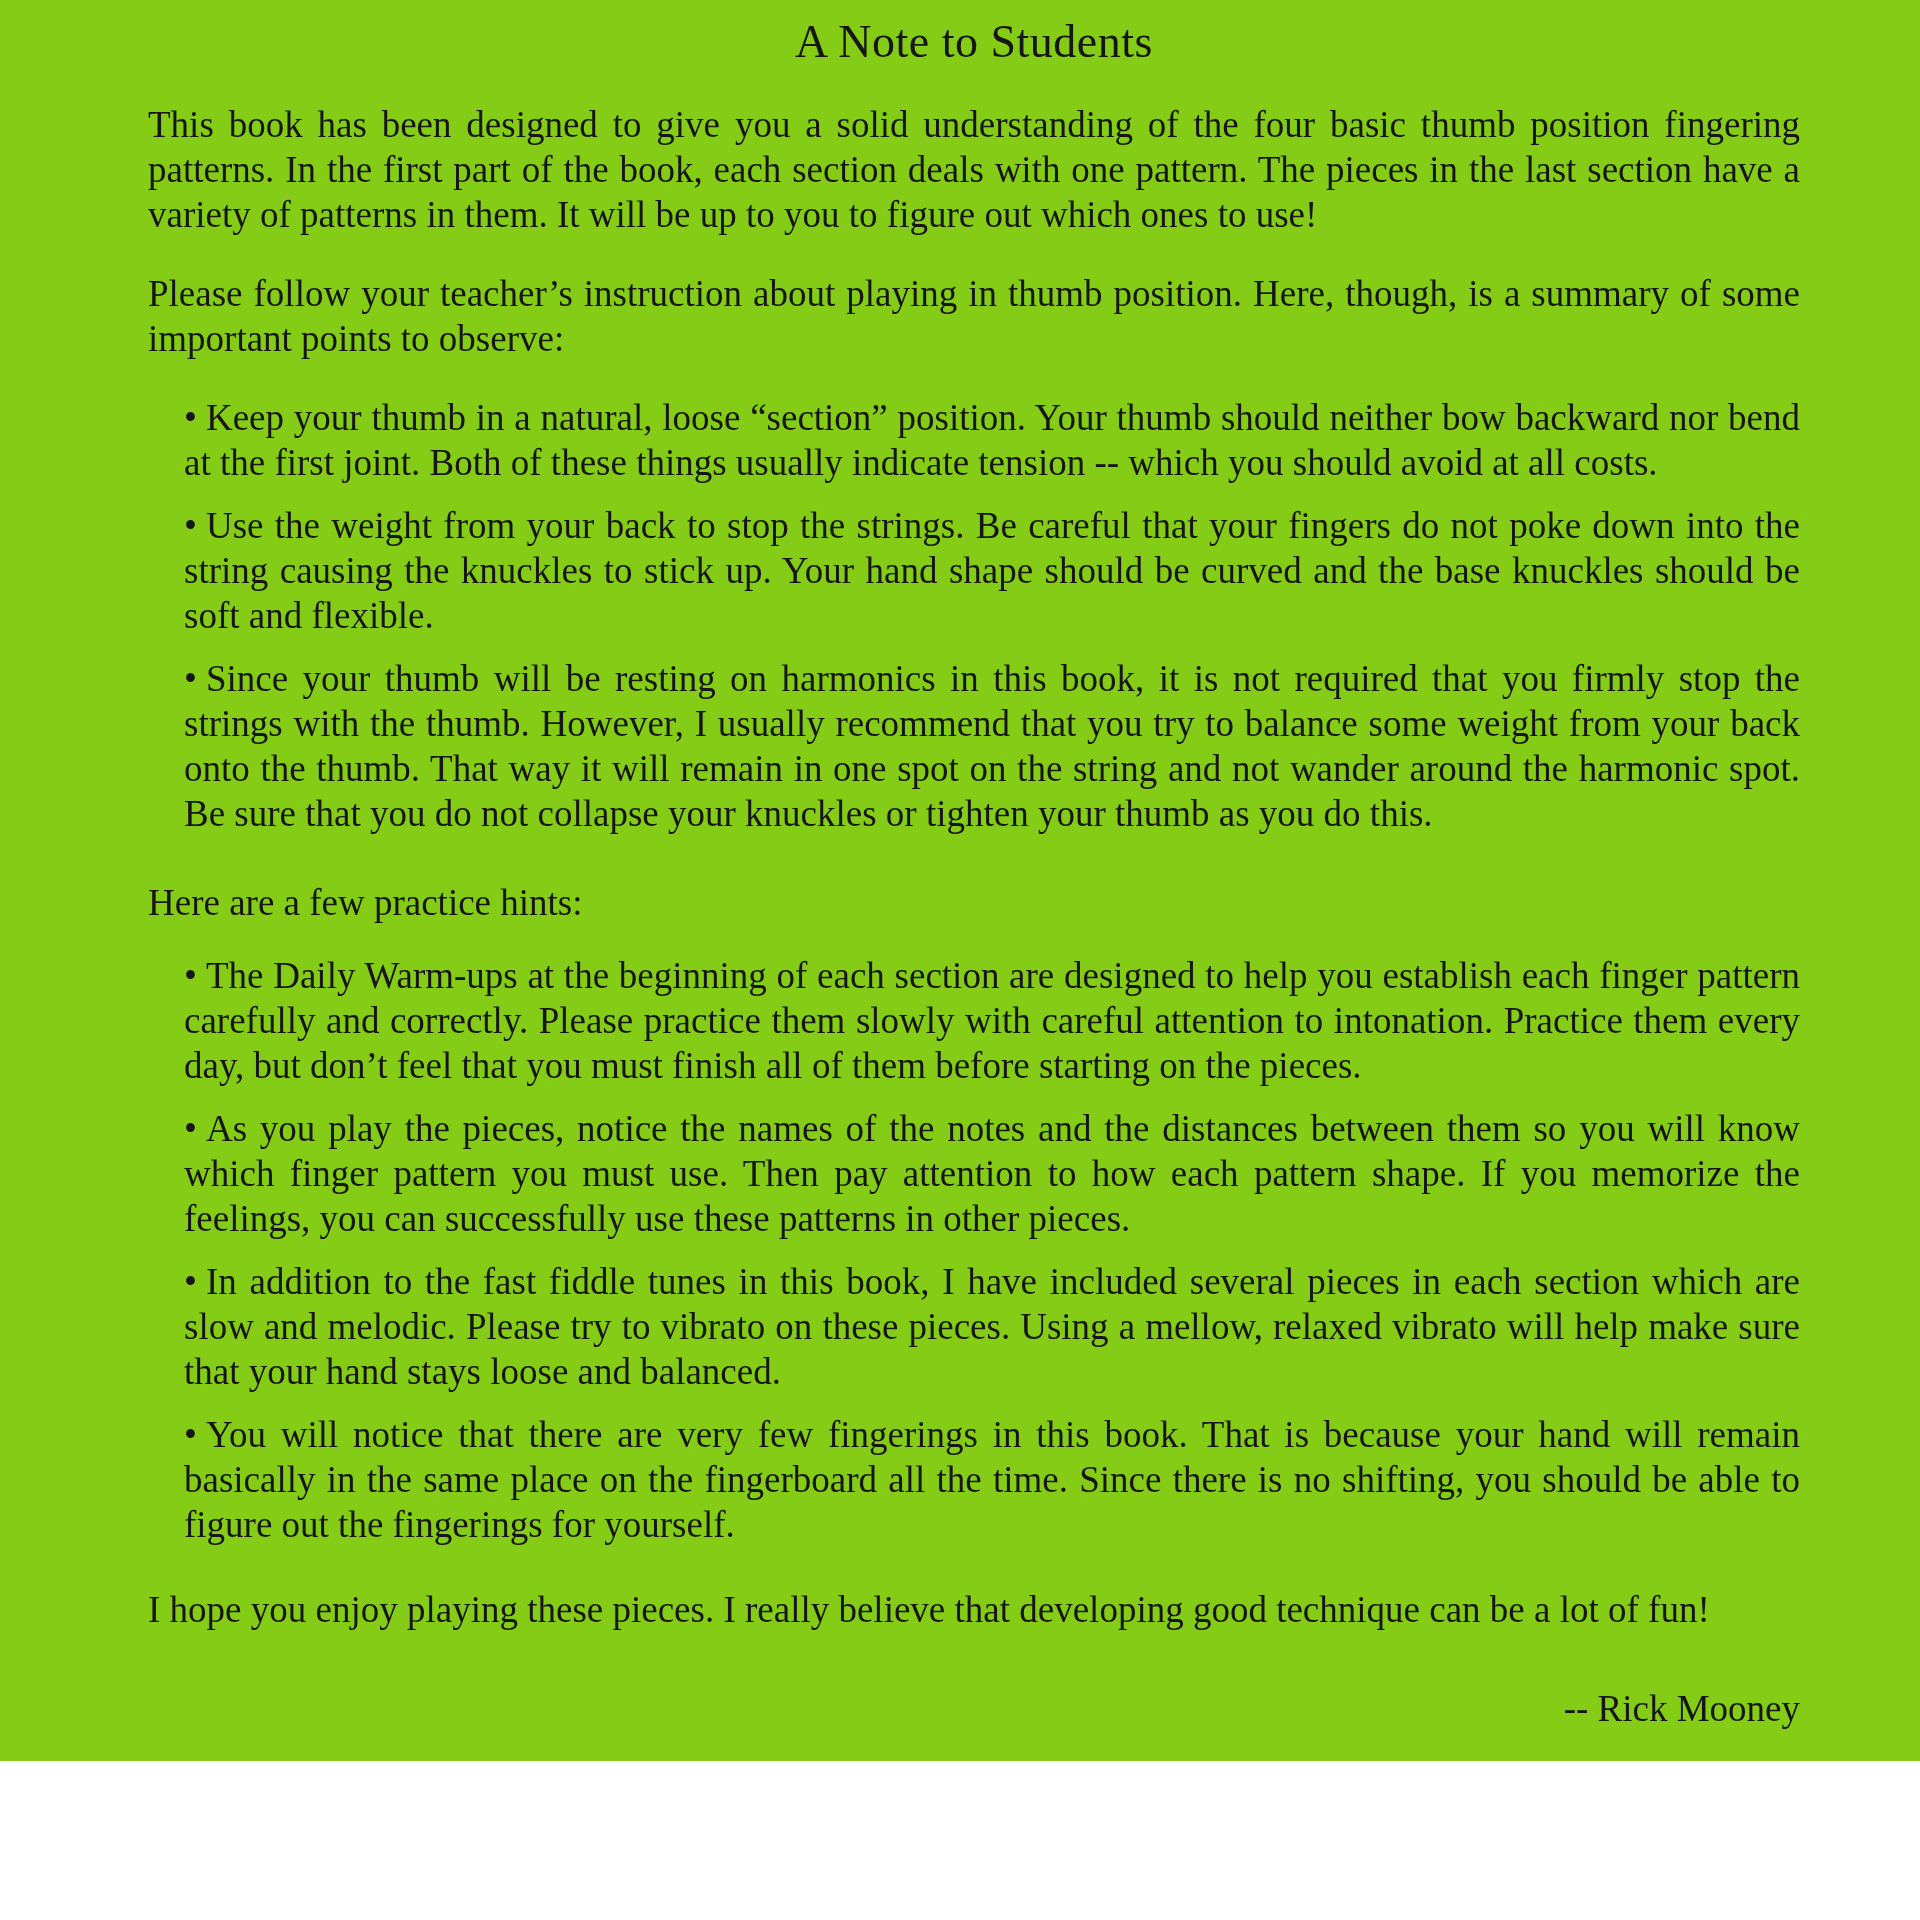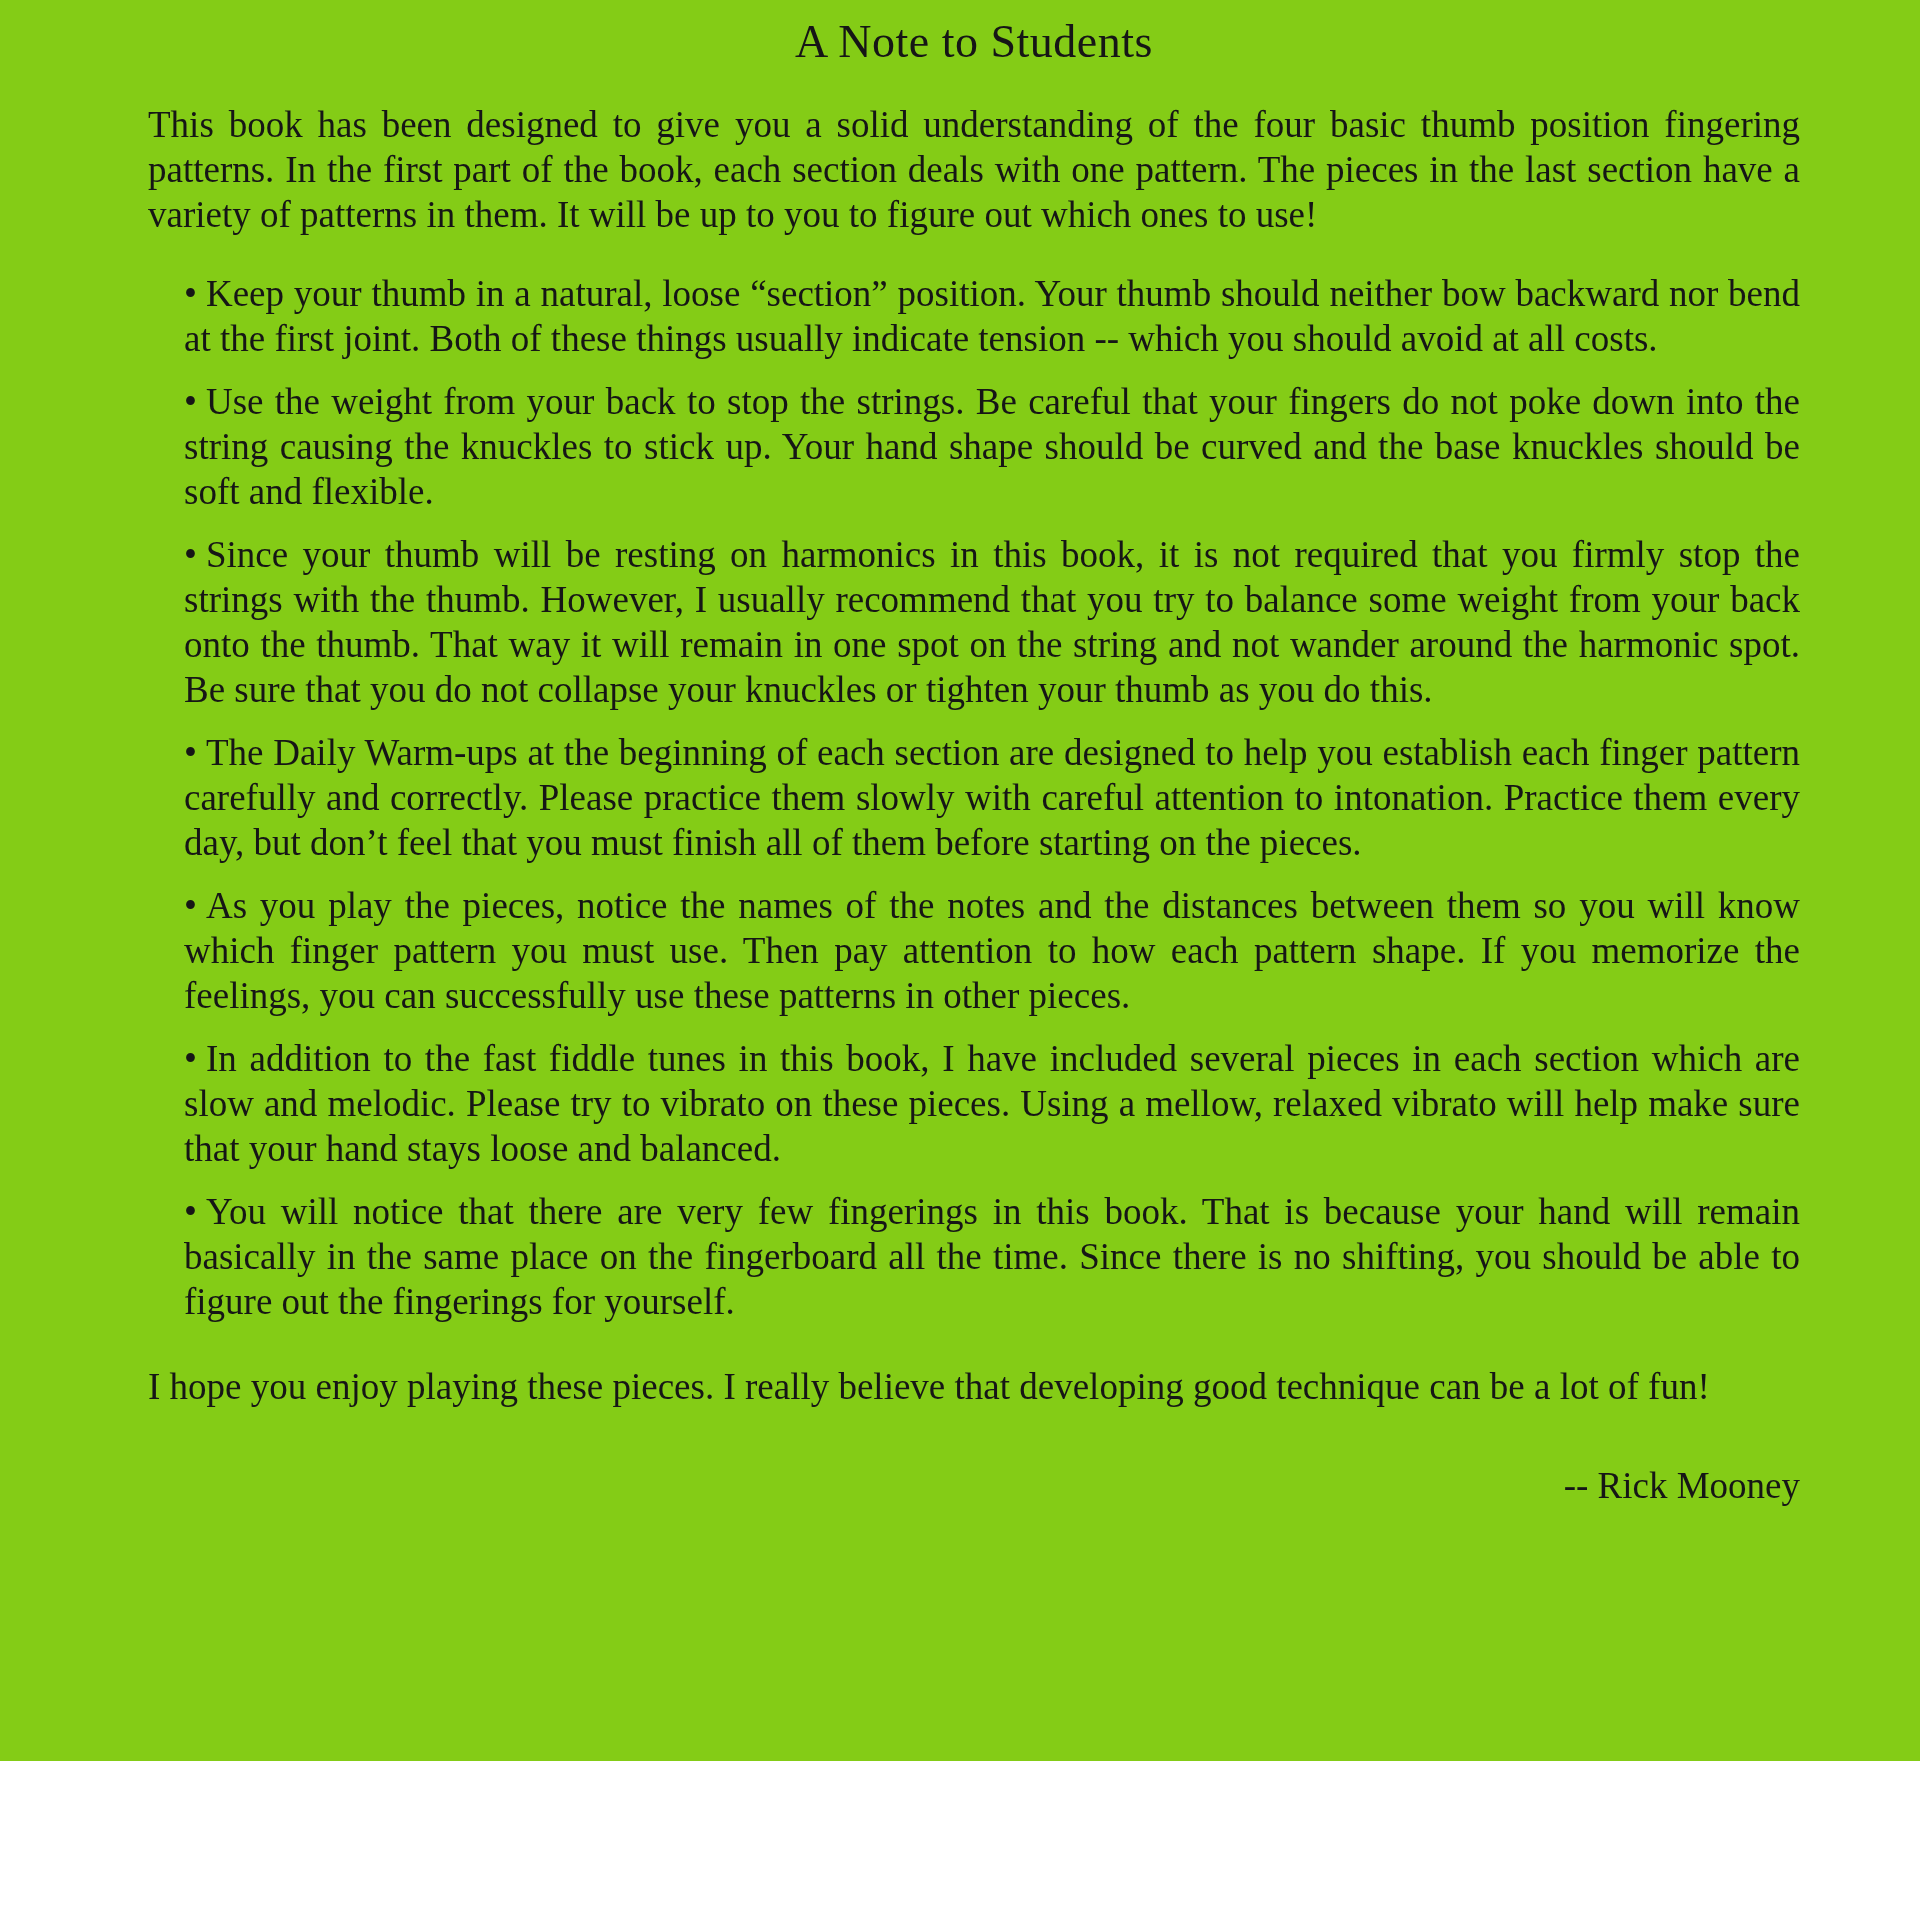--- a/index.html
+++ b/index.html
@@ -55,27 +55,29 @@
 </style>
 </head>
 <body>
 
 <div class="page">
 
   <h1 class="title">A Note to Students</h1>
 
   <p class="para">This book has been designed to give you a solid understanding of the four basic thumb position fingering patterns. In the first part of the book, each section deals with one pattern. The pieces in the last section have a variety of patterns in them. It will be up to you to figure out which ones to use!</p>
 
+  <p class="para">Please follow your teacher’s instruction about playing in thumb position. Here, though, is a summary of some important points to observe:</p>
 
   <div>
     <p class="bullet-item"><span class="bullet-marker">•</span><span>Keep your thumb in a natural, loose “section” position. Your thumb should neither bow backward nor bend at the first joint. Both of these things usually indicate tension -- which you should avoid at all costs.</span></p>
     <p class="bullet-item"><span class="bullet-marker">•</span><span>Use the weight from your back to stop the strings. Be careful that your fingers do not poke down into the string causing the knuckles to stick up. Your hand shape should be curved and the base knuckles should be soft and flexible.</span></p>
     <p class="bullet-item"><span class="bullet-marker">•</span><span>Since your thumb will be resting on harmonics in this book, it is not required that you firmly stop the strings with the thumb. However, I usually recommend that you try to balance some weight from your back onto the thumb. That way it will remain in one spot on the string and not wander around the harmonic spot. Be sure that you do not collapse your knuckles or tighten your thumb as you do this.</span></p>
   </div>
 
+  <p class="para hints-heading">Here are a few practice hints:</p>
 
   <div>
     <p class="bullet-item"><span class="bullet-marker">•</span><span>The Daily Warm-ups at the beginning of each section are designed to help you establish each finger pattern carefully and correctly. Please practice them slowly with careful attention to intonation. Practice them every day, but don’t feel that you must finish all of them before starting on the pieces.</span></p>
     <p class="bullet-item"><span class="bullet-marker">•</span><span>As you play the pieces, notice the names of the notes and the distances between them so you will know which finger pattern you must use. Then pay attention to how each pattern shape. If you memorize the feelings, you can successfully use these patterns in other pieces.</span></p>
     <p class="bullet-item"><span class="bullet-marker">•</span><span>In addition to the fast fiddle tunes in this book, I have included several pieces in each section which are slow and melodic. Please try to vibrato on these pieces. Using a mellow, relaxed vibrato will help make sure that your hand stays loose and balanced.</span></p>
     <p class="bullet-item"><span class="bullet-marker">•</span><span>You will notice that there are very few fingerings in this book. That is because your hand will remain basically in the same place on the fingerboard all the time. Since there is no shifting, you should be able to figure out the fingerings for yourself.</span></p>
   </div>
 
   <p class="closing">I hope you enjoy playing these pieces. I really believe that developing good technique can be a lot of fun!</p>
 

